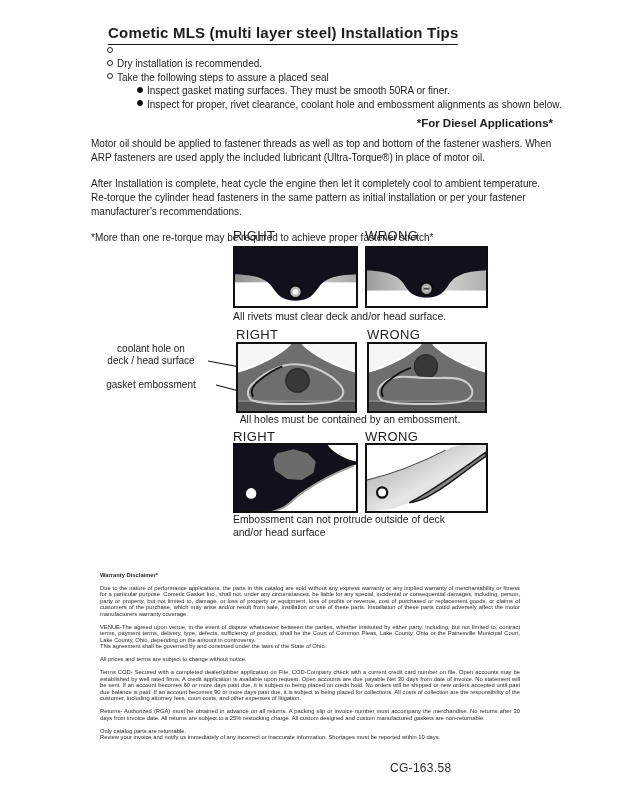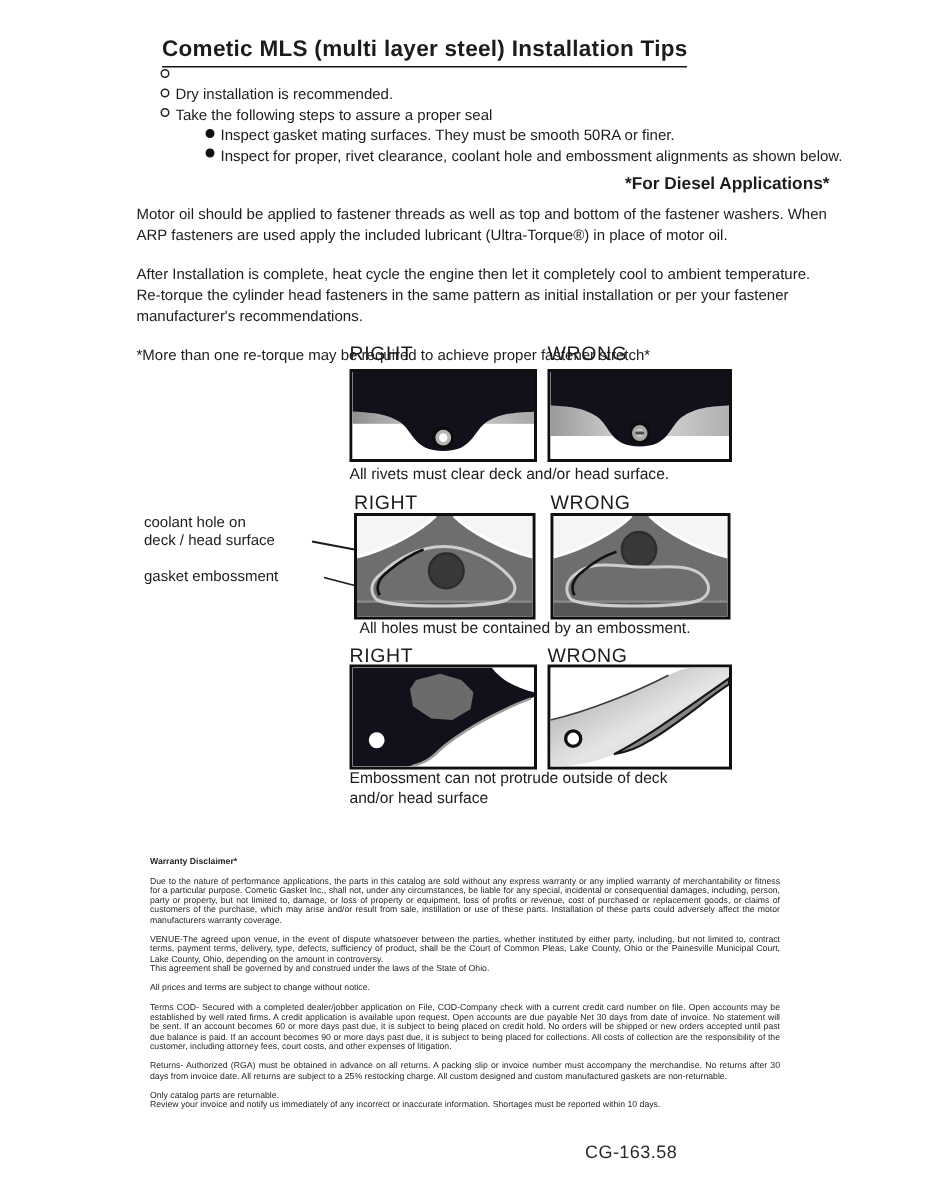--- a/index.html
+++ b/index.html
@@ -22,21 +22,21 @@
   .b-dot.filled{background:#111;border-color:#111;}
   
   .diesel{left:91px;top:116px;width:462px;font-size:10px;line-height:14px;}
   .diesel h2{font-size:11.5px;font-weight:bold;margin:0 0 7px 0;text-align:right;}
   .diesel p{margin:0 0 12px 0;}
   
   .rw-label{font-size:13px;letter-spacing:.4px;text-align:left;}
   .caption{font-size:10.4px;line-height:12.5px;}
   .panel{border:2.5px solid #0f0f0f;background:#fff;box-sizing:border-box;}
   .panel svg{display:block;width:100%;height:100%;}
-  .callout{font-size:10px;line-height:11.8px;text-align:left;width:110px;}
+  .callout{font-size:10px;line-height:11.8px;text-align:center;width:110px;}
   
   .warranty{left:100px;top:572px;width:420px;font-size:5.8px;line-height:6.5px;
             text-align:justify;color:#262626;}
   .warranty .w-head{font-weight:bold;margin:0 0 6px 0;text-align:left;}
   .warranty p{margin:0 0 6.5px 0;}
   .warranty p.nogap{margin:0;}
   .footer-code{left:390px;top:761px;font-size:12px;letter-spacing:.3px;color:#2a2a2a;}
 </style>
 </head>
 <body>
@@ -46,21 +46,21 @@
   <div class="abs title">Cometic MLS (multi layer steel) Installation Tips</div>
 
   <div class="abs intro">
     <div class="b-row">
       <span class="b-dot"></span>
     </div>
     <div class="b-row">
       <span class="b-dot"></span><span>Dry installation is recommended.</span>
     </div>
     <div class="b-row">
-      <span class="b-dot"></span><span>Take the following steps to assure a proper seal</span>
+      <span class="b-dot"></span><span>Take the following steps to assure a placed seal</span>
     </div>
     <div class="b-row b-sub">
       <span class="b-dot filled"></span><span>Inspect gasket mating surfaces.  They must be smooth 50RA or finer.</span>
     </div>
     <div class="b-row b-sub">
       <span class="b-dot filled"></span><span>Inspect for proper, rivet clearance, coolant hole and embossment alignments as shown below.</span>
     </div>
   </div>
 
   <div class="abs diesel">

